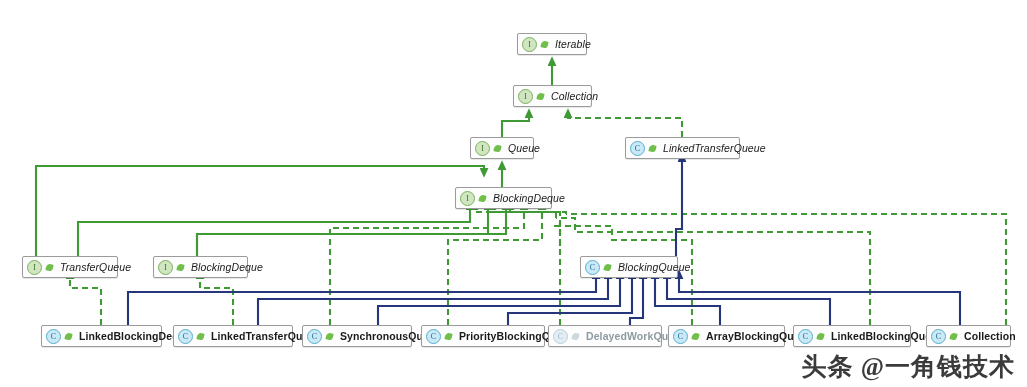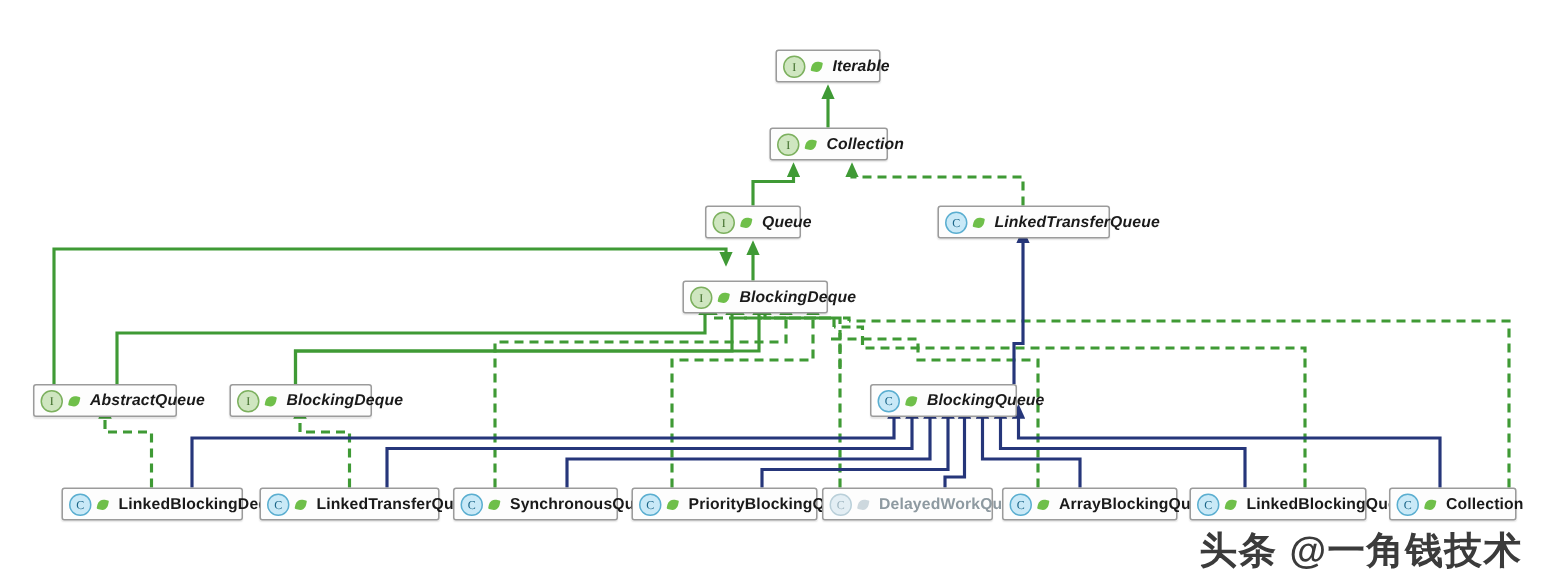--- a/index.html
+++ b/index.html
@@ -42,26 +42,26 @@
   .node .leaf::before{
     content:"";position:absolute;left:1px;top:2px;
     width:7px;height:7px;border-radius:60% 10% 55% 10%;
     background:#6fbf4a;transform:rotate(12deg);
   }
   .node .leaf.dim::before{background:#cdd8de;}
 
   .node .lbl{
     font-size:10.5px;color:#1a1a1a;font-weight:bold;letter-spacing:.1px;
   }
-  .node.abstract .lbl{font-style:italic;font-weight:bold;}
+  .node.abstract .lbl{font-style:italic;font-weight:normal;}
   .node.dimmed .lbl{color:#8e9aa1;font-weight:bold;}
 
   #watermark{
     position:absolute;right:12px;bottom:4px;
-    font-family:Liberation Sans, sans-serif;
+    font-family:Liberation Serif, serif;
     font-size:25px;font-weight:bold;color:#2b2b2b;
     letter-spacing:1px;opacity:.92;z-index:9;
     white-space:nowrap;
   }
 </style>
 </head>
 <body>
 
 <div id="canvas">
 
@@ -155,21 +155,21 @@
         <span class="lbl">LinkedTransferQueue</span>
       </div>
       <div class="node abstract" style="left: 455px; top: 187px; width: 97px;">
         <span class="ico iface">I</span>
         <span class="leaf"></span>
         <span class="lbl">BlockingDeque</span>
       </div>
       <div class="node abstract" style="left: 22px; top: 256px; width: 96px;">
         <span class="ico iface">I</span>
         <span class="leaf"></span>
-        <span class="lbl">AbstractQueue</span>
+        <span class="lbl">TransferQueue</span>
       </div>
       <div class="node abstract" style="left: 153px; top: 256px; width: 95px;">
         <span class="ico iface">I</span>
         <span class="leaf"></span>
         <span class="lbl">BlockingDeque</span>
       </div>
       <div class="node abstract" style="left: 580px; top: 256px; width: 98px;">
         <span class="ico cls">C</span>
         <span class="leaf"></span>
         <span class="lbl">BlockingQueue</span>

